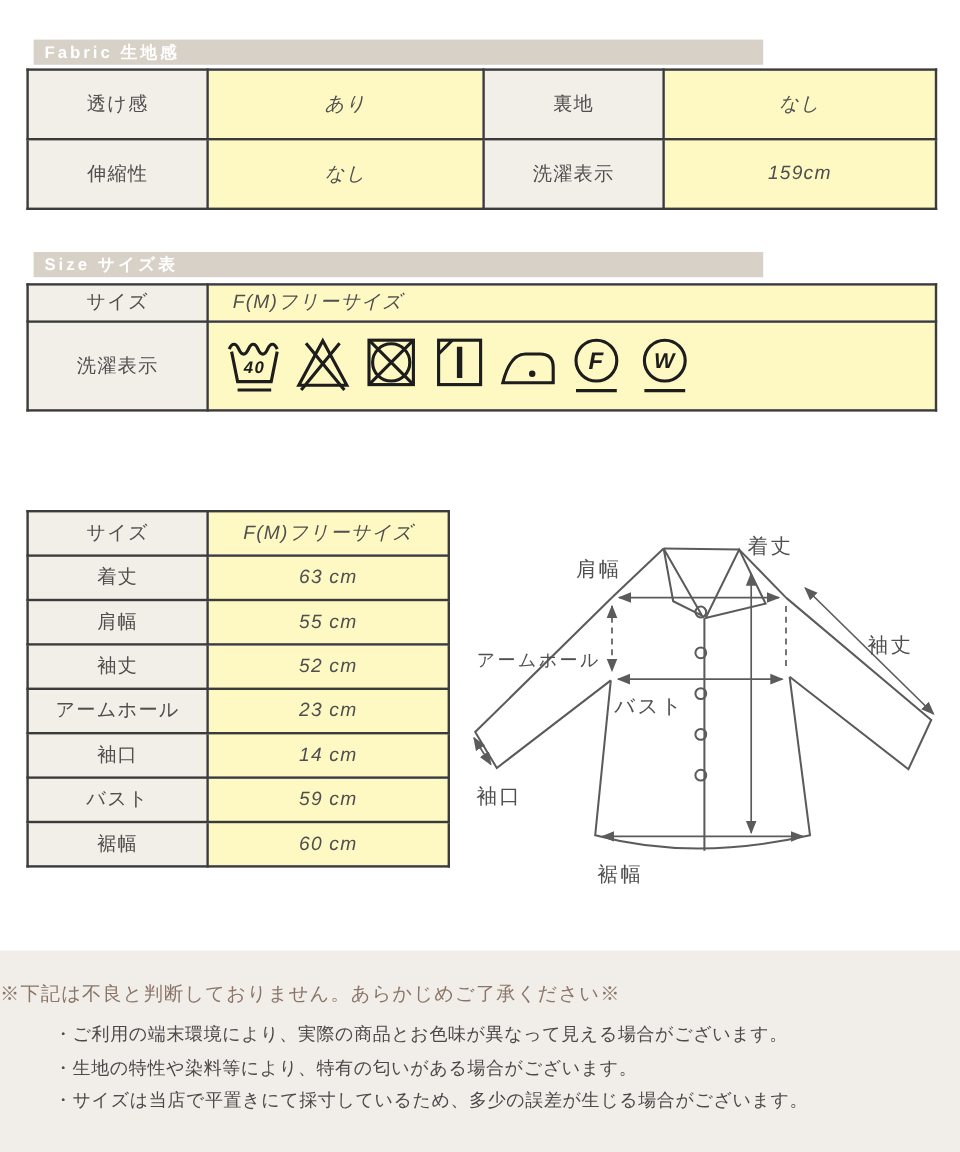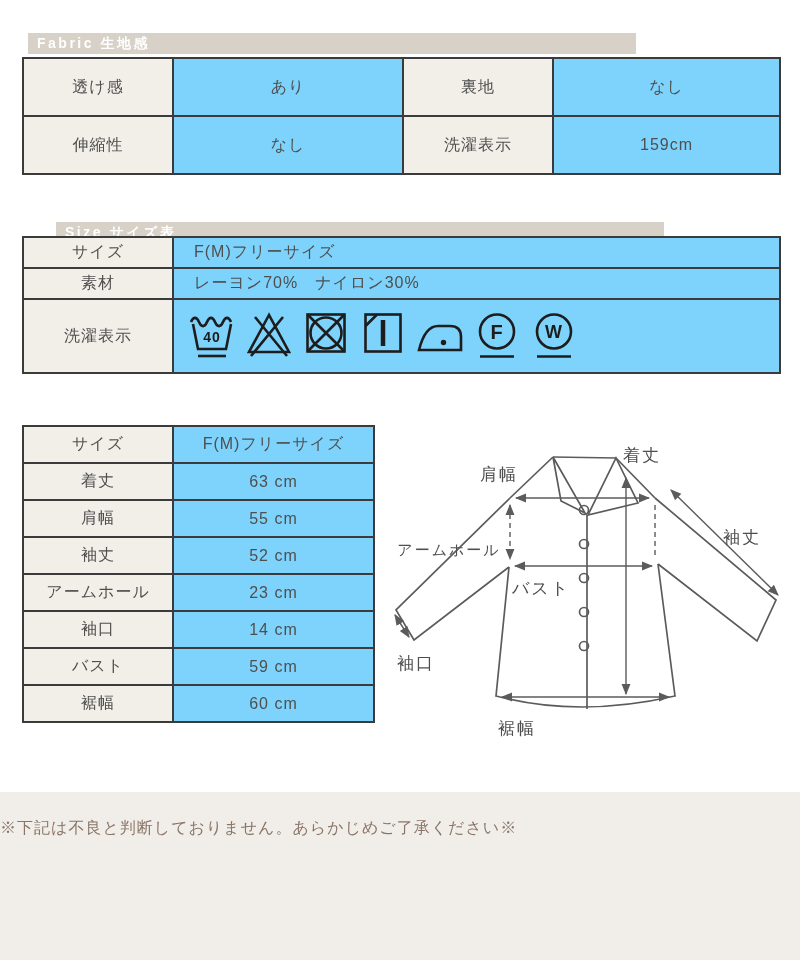--- a/index.html
+++ b/index.html
@@ -4,28 +4,28 @@
 <style>
   html,body{margin:0;padding:0;background:#fff;}
   .page{position:relative;width:800px;height:960px;background:#ffffff;overflow:hidden;
         font-family:"Liberation Sans",sans-serif;color:#4f4f4f;}
 
   
   .section-bar{position:absolute;left:28px;width:608px;height:21px;background:#d7d1c7;
                color:#ffffff;font-size:14px;font-weight:bold;letter-spacing:2.5px;
                line-height:21px;padding-left:9px;box-sizing:border-box;}
   #fabric-bar{top:33px;}
-  #size-bar{top:222px;margin-left:28px;}
+  #size-bar{top:210px;}
 
   
   table{border-collapse:collapse;position:absolute;table-layout:fixed;}
   td{border:2px solid #3b3b3b;text-align:center;font-size:16px;letter-spacing:1px;
      padding:0;overflow:hidden;}
   td.lbl{background:#f2efe9;}
-  td.val{background:#7dd3fc;}
+  td.val{background:#fef9c3;font-style:italic;}
 
   #fabric-table{left:22px;top:57px;}
   #fabric-table td{height:56px;}
 
   #size-table{left:22px;top:236px;}
   #size-table td.row-h{height:29px;}
   #size-table td.leftval{text-align:left;padding-left:20px;}
   #size-table td.care-h{height:72px;}
 
   #measure-table{left:22px;top:425px;}
@@ -87,24 +87,20 @@
 
   <table id="size-table">
     <colgroup>
         <col style="width:150px">
         <col style="width:607px">
       </colgroup>
     <tbody>
         <tr>
       <td class="lbl row-h">サイズ</td>
       <td class="val row-h leftval">F(M)フリーサイズ</td>
-    </tr>
-    <tr>
-      <td class="lbl row-h">素材</td>
-      <td class="val row-h leftval">レーヨン70%　ナイロン30%</td>
     </tr>
     <tr>
       <td class="lbl care-h">洗濯表示</td>
       <td class="val care-h">
         <div class="careicons">
 
           <svg class="care" viewBox="0 0 46 54">
             <path class="st" d="M2,13 C4.3,7.5 7.6,7.5 10,13 C12.4,18.5 15.6,18.5 18,13 C20.4,7.5 23.6,7.5 26,13 C28.4,18.5 31.6,18.5 34,13 C36.4,7.5 39.6,7.5 42,13"></path>
             <path class="st" d="M4,15 L9,40 L37,40 L42,15"></path>
             <text x="23" y="33" font-size="14" text-anchor="middle">40</text>
@@ -227,15 +223,20 @@
     <text x="264" y="33" text-anchor="middle">着丈</text>
     <text x="364" y="115" text-anchor="middle">袖丈</text>
     <text x="71" y="127" text-anchor="middle" class="small">アームホール</text>
     <text x="163" y="166" text-anchor="middle">バスト</text>
     <text x="38" y="241" text-anchor="middle">袖口</text>
     <text x="139" y="306" text-anchor="middle">裾幅</text>
   </svg>
 
   <div class="notes">
     <p class="notes-heading">※下記は不良と判断しておりません。あらかじめご了承ください※</p>
+    <ul class="notes-list">
+      <li>・ご利用の端末環境により、実際の商品とお色味が異なって見える場合がございます。</li>
+      <li>・生地の特性や染料等により、特有の匂いがある場合がございます。</li>
+      <li>・サイズは当店で平置きにて採寸しているため、多少の誤差が生じる場合がございます。</li>
+    </ul>
   </div>
 
 </div>
 
 </body></html>

